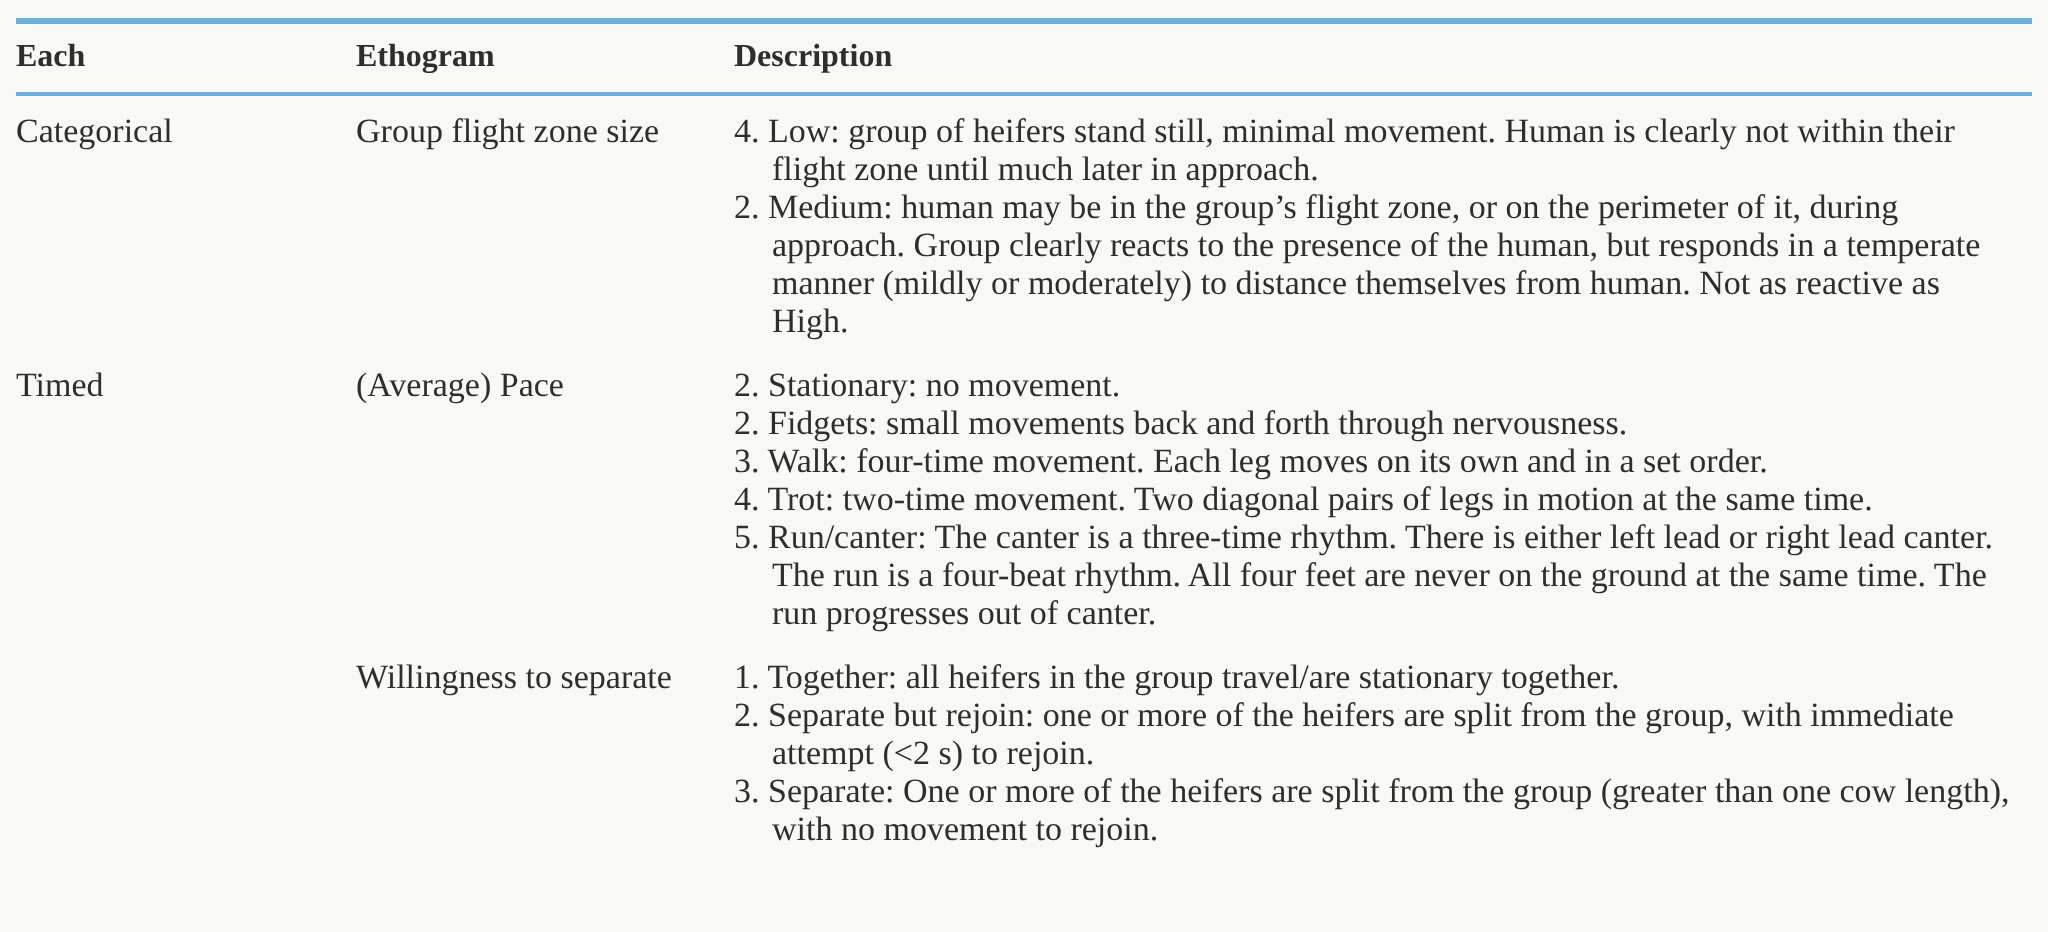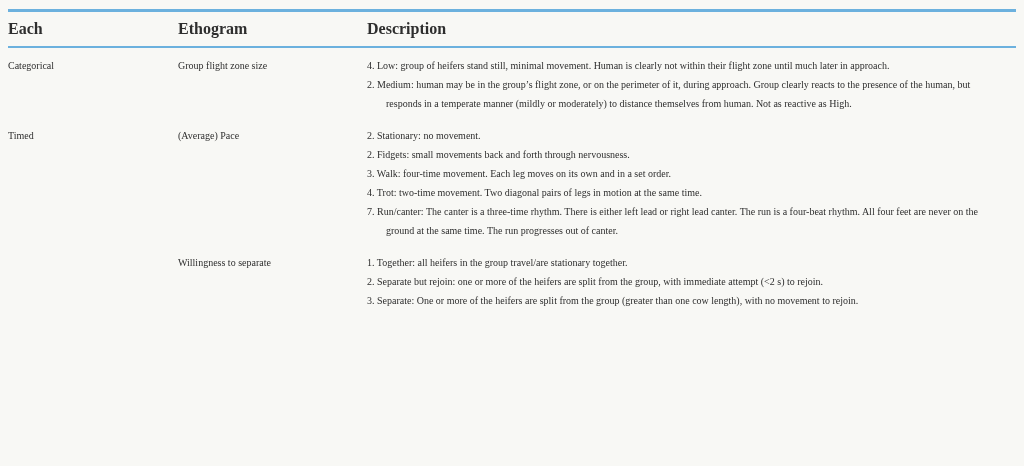--- a/index.html
+++ b/index.html
@@ -26,21 +26,21 @@
     column-gap: 0;
   }
   .header-row {
     padding: 7px 0 8px 0;
     font-weight: bold;
     font-size: 16px;
     line-height: 19px;
   }
   .body-row {
     padding-top: 8px;
-    font-size: 10px;
+    font-size: 17px;
     line-height: 19px;
   }
   .body-row + .body-row { padding-top: 13px; }
   .cell { padding-right: 10px; }
   .desc-item {
     padding-left: 19px;
     text-indent: -19px;
   }
   .bottom-pad { height: 12px; }
 </style>
@@ -69,21 +69,21 @@
   </div>
 
   <div class="grid-row body-row">
     <div class="cell">Timed</div>
     <div class="cell">(Average) Pace</div>
     <div class="cell">
       <div class="desc-item">2. Stationary: no movement.</div>
       <div class="desc-item">2. Fidgets: small movements back and forth through nervousness.</div>
       <div class="desc-item">3. Walk: four-time movement. Each leg moves on its own and in a set order.</div>
       <div class="desc-item">4. Trot: two-time movement. Two diagonal pairs of legs in motion at the same time.</div>
-      <div class="desc-item">7. Run/canter: The canter is a three-time rhythm. There is either left lead or right lead canter. The run is a four-beat rhythm. All four feet are never on the ground at the same time. The run progresses out of canter.</div>
+      <div class="desc-item">5. Run/canter: The canter is a three-time rhythm. There is either left lead or right lead canter. The run is a four-beat rhythm. All four feet are never on the ground at the same time. The run progresses out of canter.</div>
     </div>
   </div>
 
   <div class="grid-row body-row">
     <div class="cell"></div>
     <div class="cell">Willingness to separate</div>
     <div class="cell">
       <div class="desc-item">1. Together: all heifers in the group travel/are stationary together.</div>
       <div class="desc-item">2. Separate but rejoin: one or more of the heifers are split from the group, with immediate attempt (&lt;2 s) to rejoin.</div>
       <div class="desc-item">3. Separate: One or more of the heifers are split from the group (greater than one cow length), with no movement to rejoin.</div>

